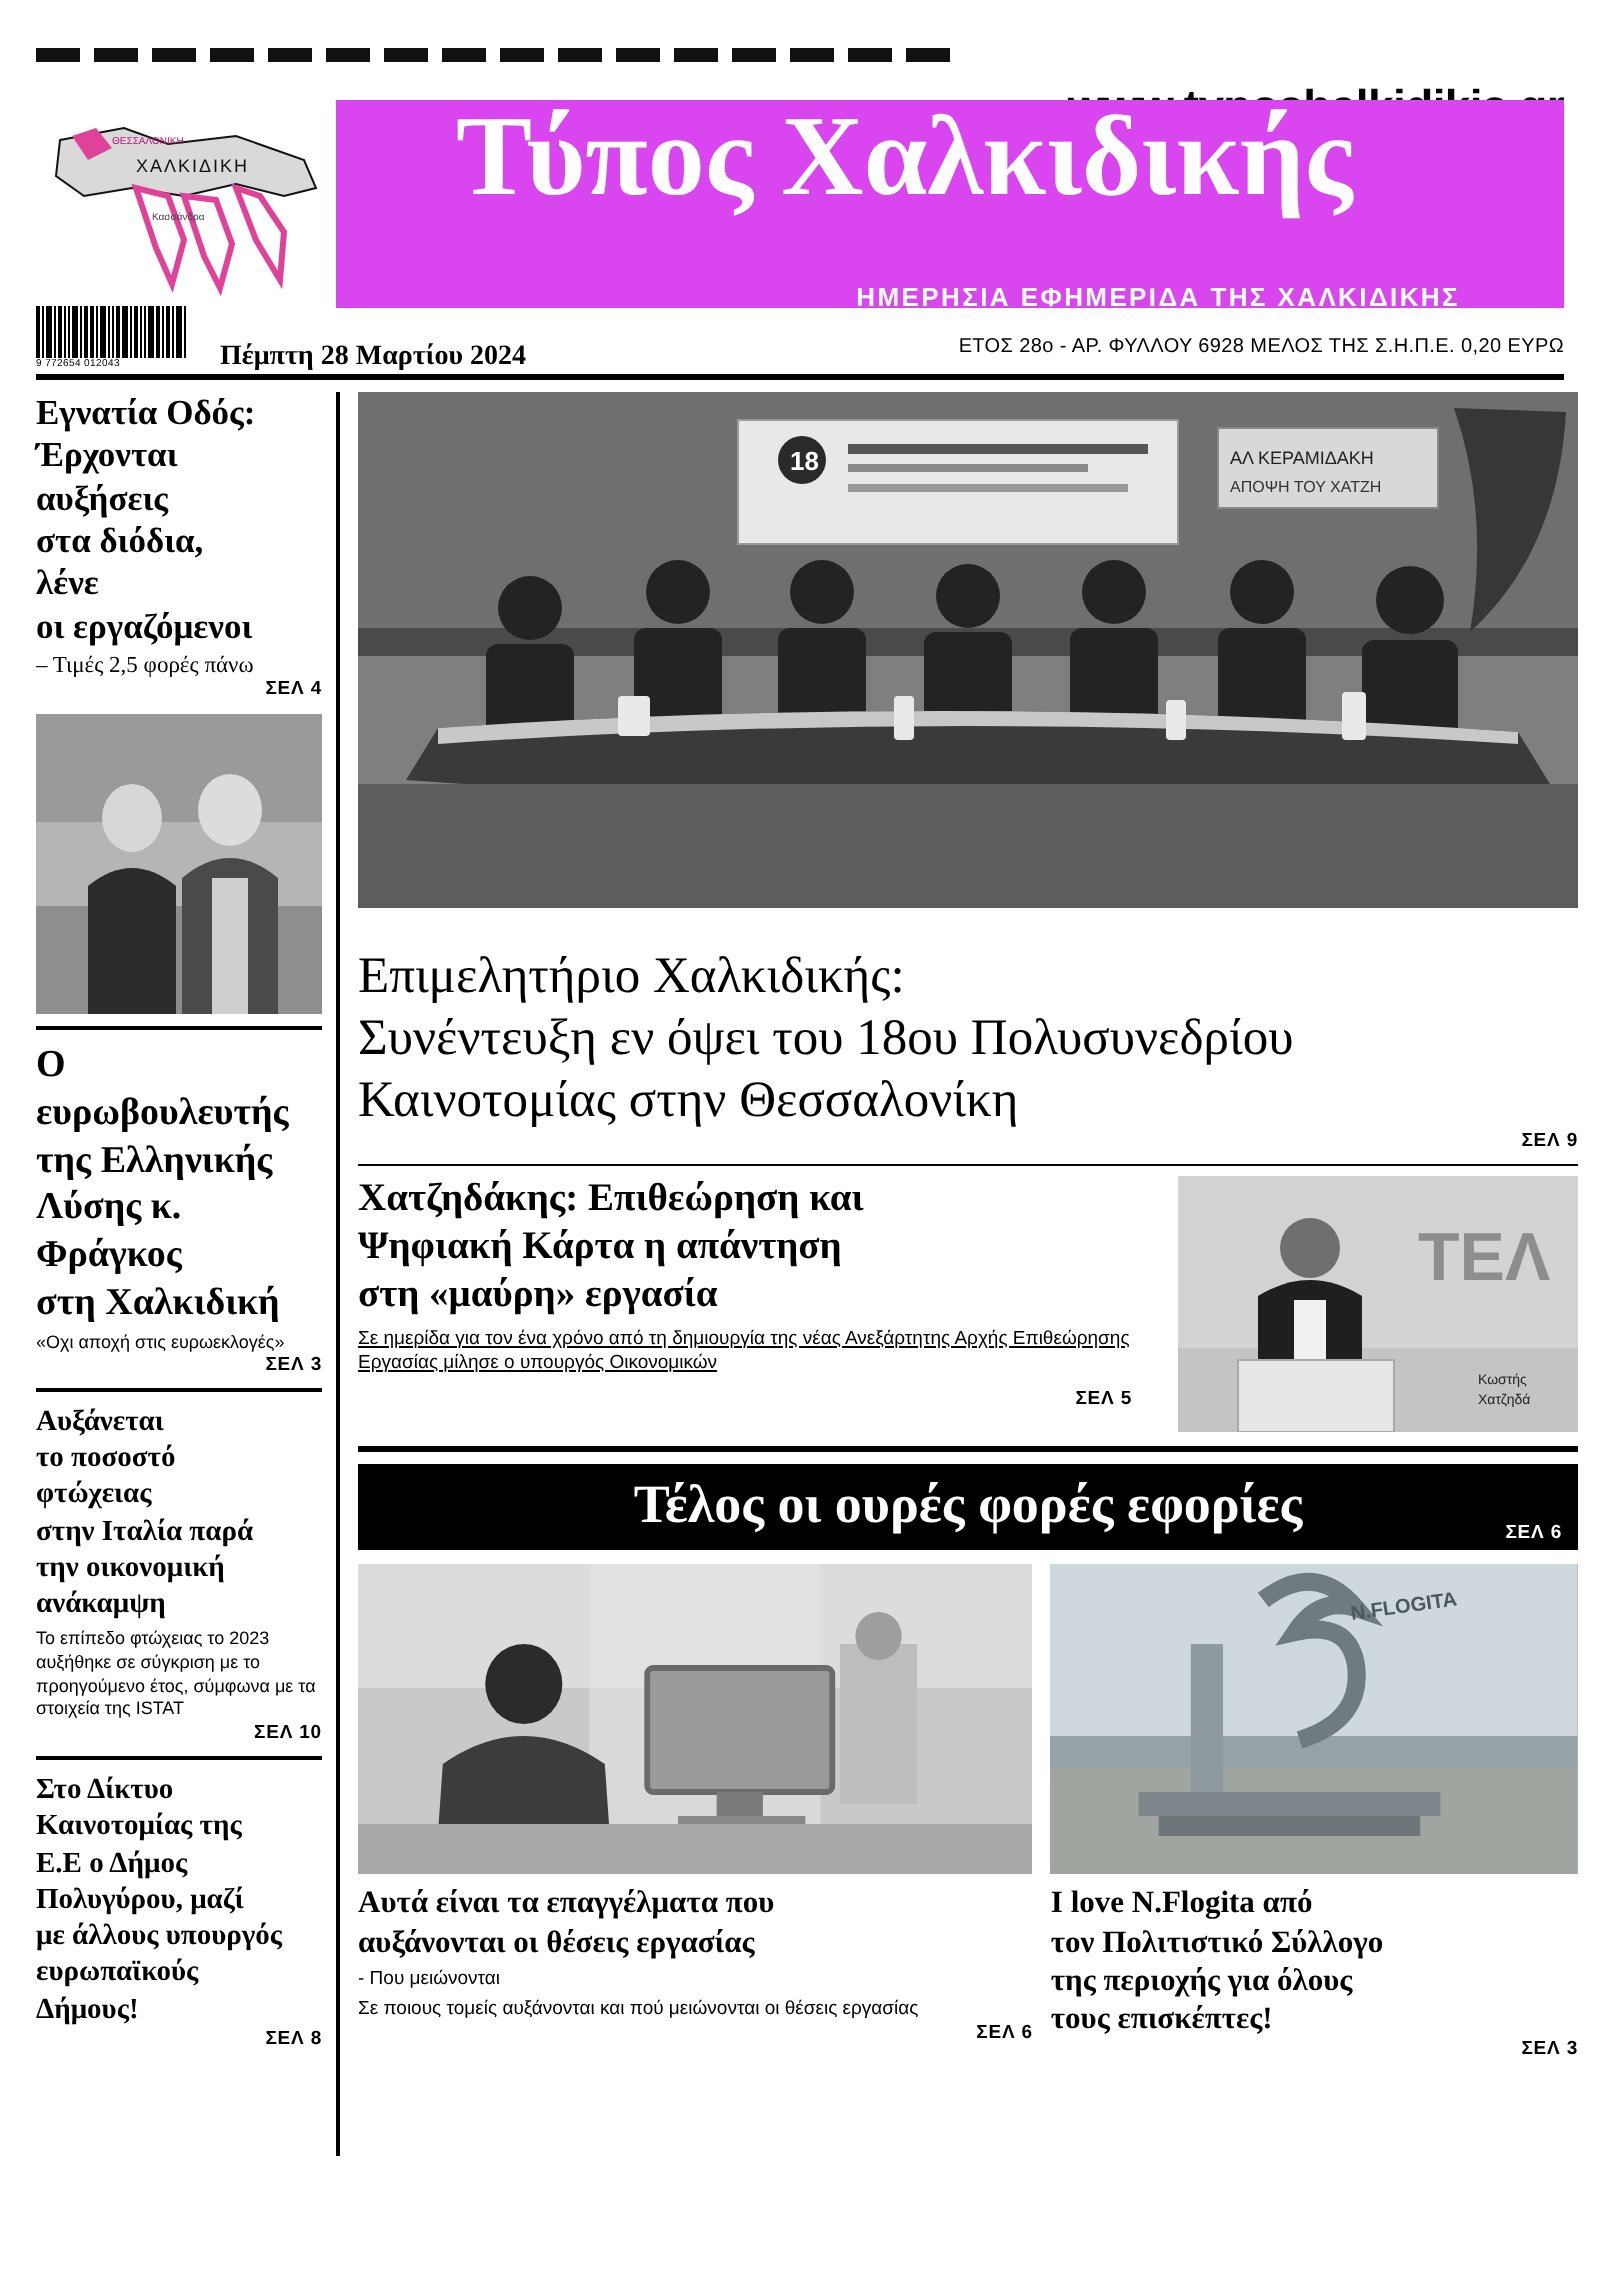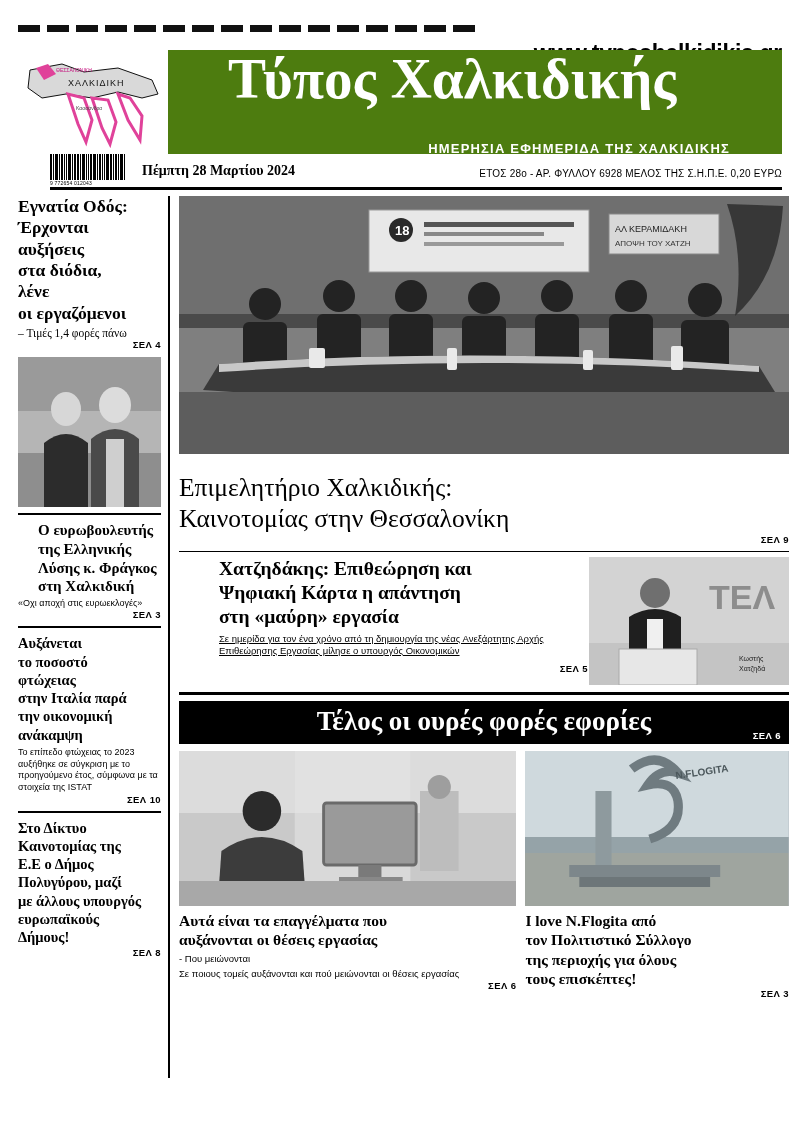--- a/index.html
+++ b/index.html
@@ -20,21 +20,21 @@
     display:inline-block; width:22px; height:7px; background:#111; margin-right:7px;
     vertical-align:middle;
   }
   .site-url {
     font-family:"Liberation Sans", sans-serif;
     font-weight:bold; font-size:23px; letter-spacing:-0.3px; white-space:nowrap; padding-left:10px;margin-top:44px;
   }
 
   .masthead {
     margin-top:6px;
-    background:#4d7c0f; color:#fff;
+    background:#d946ef; color:#fff;
     height:104px;
     display:flex; align-items:center;
     position:relative;
   }
   .logo-box {
     width:150px; height:104px; background:#fff; position:relative; overflow:hidden;
     border-right:0;
   }
   .map-svg { position:absolute; left:4px; top:4px; }
   .title-wrap { flex:1; position:relative; height:128px; }
@@ -43,23 +43,22 @@
     font-size:57px; font-weight:bold; color:#fff;
     position:absolute; left:60px; top:8px; letter-spacing:0px;
   }
   .paper-sub {
     font-family:"Liberation Sans", sans-serif;
     font-size:13px; font-weight:bold; color:#fff; letter-spacing:1.2px;
     position:absolute; right:52px; bottom:10px;
   }
 
   .infobar {
-    height:36px; border-bottom:3px solid #000; display:flex; align-items:center;
+    height:36px; border-bottom:3px solid #000; display:flex; align-items:flex-end;
     position:relative;
-    margin-left:32px;
   }
   .barcode { width:88px; height:34px; position:relative; margin-right:4px;}
   .barcode .bars { display:flex; height:26px; align-items:flex-end; }
   .barcode .bars i { display:block; background:#000; margin-right:1px; height:26px; }
   .barcode .num { font-family:"Liberation Sans", sans-serif; font-size:5px; letter-spacing:0.2px; }
   .issue-date { font-weight:bold; font-size:14px; font-family:"Liberation Serif", serif; }
   .issue-meta {
     position:absolute; right:0; bottom:8px;
     font-family:"Liberation Sans", sans-serif; font-size:10px; letter-spacing:0.2px;
   }
@@ -75,31 +74,31 @@
   }
   .lead-head div { border-bottom:0; }
   .kicker-note { font-size:11.5px; margin-top:3px; }
   .sel { font-family:"Liberation Sans", sans-serif; font-size:9.5px; font-weight:bold; text-align:right; letter-spacing:0.4px; }
   .hr { border-top:2px solid #000; margin:6px 0; }
 
   .ph { background:#cfcfcf; position:relative; overflow:hidden; }
 
   
   .photo-portraits { height:150px; margin-top:7px; }
-  .side-story { font-family:"Liberation Serif", serif; font-weight:bold; font-size:15px; line-height:1.25;margin-left:20px; }
+  .side-story { font-family:"Liberation Serif", serif; font-weight:bold; font-size:19px; line-height:1.25; }
 
   .main-photo { height:258px; width:100%; position:relative; overflow:hidden; background:#8a8a8a; }
   .main-head {
     font-family:"Liberation Serif", serif; font-weight:normal; font-size:25.5px; line-height:1.22;
     margin-top:18px;
   }
   .rule-thin { border-top:1px solid #000; margin:6px 0 5px; }
   .rule-thick { border-top:3px solid #000; margin:7px 0 6px; }
 
-  .two-col { display:flex; gap:1px;margin-left:40px; }
+  .two-col { display:flex; gap:23px; }
   .story-mid-text { flex:1; }
   .story-mid-head { font-family:"Liberation Serif", serif; font-weight:bold; font-size:19.5px; line-height:1.22; }
   .story-mid-body { font-family:"Liberation Sans", sans-serif; font-size:9.5px; line-height:1.3; margin-top:4px;text-decoration:underline; }
   .mid-photo { width:200px; height:128px; position:relative; overflow:hidden; background:#b9b9b9; }
 
   .banner {
     background:#000; color:#fff; text-align:center;
     font-family:"Liberation Serif", serif; font-weight:bold; font-size:27px;
     padding:5px 0 7px; position:relative;
   }
@@ -191,21 +190,21 @@
     <div class="col-left">
 
       <div class="lead-head">
         <div>Εγνατία Οδός:</div>
         <div>Έρχονται</div>
         <div>αυξήσεις</div>
         <div>στα διόδια,</div>
         <div>λένε</div>
         <div>οι εργαζόμενοι</div>
       </div>
-      <div class="kicker-note">– Τιμές 1,4 φορές πάνω</div>
+      <div class="kicker-note">– Τιμές 2,5 φορές πάνω</div>
       <div class="sel">ΣΕΛ 4</div>
 
       <div class="ph photo-portraits">
         <svg width="143" height="150" viewBox="0 0 143 150">
           <rect width="143" height="150" fill="#b5b5b5"></rect>
           <rect x="0" y="0" width="143" height="54" fill="#9a9a9a"></rect>
           <rect x="0" y="96" width="143" height="54" fill="#8e8e8e"></rect>
           <ellipse cx="48" cy="52" rx="15" ry="17" fill="#d7d7d7"></ellipse>
           <path d="M26 150 L26 86 Q48 68 70 86 L70 150 Z" fill="#2c2c2c"></path>
           <ellipse cx="97" cy="48" rx="16" ry="18" fill="#dcdcdc"></ellipse>
@@ -299,20 +298,21 @@
             <rect x="268" y="152" width="10" height="22" rx="2"></rect>
             <rect x="404" y="154" width="10" height="20" rx="2"></rect>
             <rect x="492" y="150" width="12" height="24" rx="2"></rect>
           </g>
           <path d="M548 8 Q566 60 556 120 Q600 80 604 10 Z" fill="#2e2e2e" opacity="0.85"></path>
         </svg>
       </div>
 
       <div class="main-head">
         <div>Επιμελητήριο Χαλκιδικής:</div>
+        <div>Συνέντευξη εν όψει του 18ου Πολυσυνεδρίου</div>
         <div>Καινοτομίας στην Θεσσαλονίκη</div>
       </div>
       <div class="sel">ΣΕΛ 9</div>
 
       <div class="rule-thin"></div>
 
       <div class="two-col">
         <div class="story-mid-text">
           <div class="story-mid-head">
             <div>Χατζηδάκης: Επιθεώρηση και</div>

